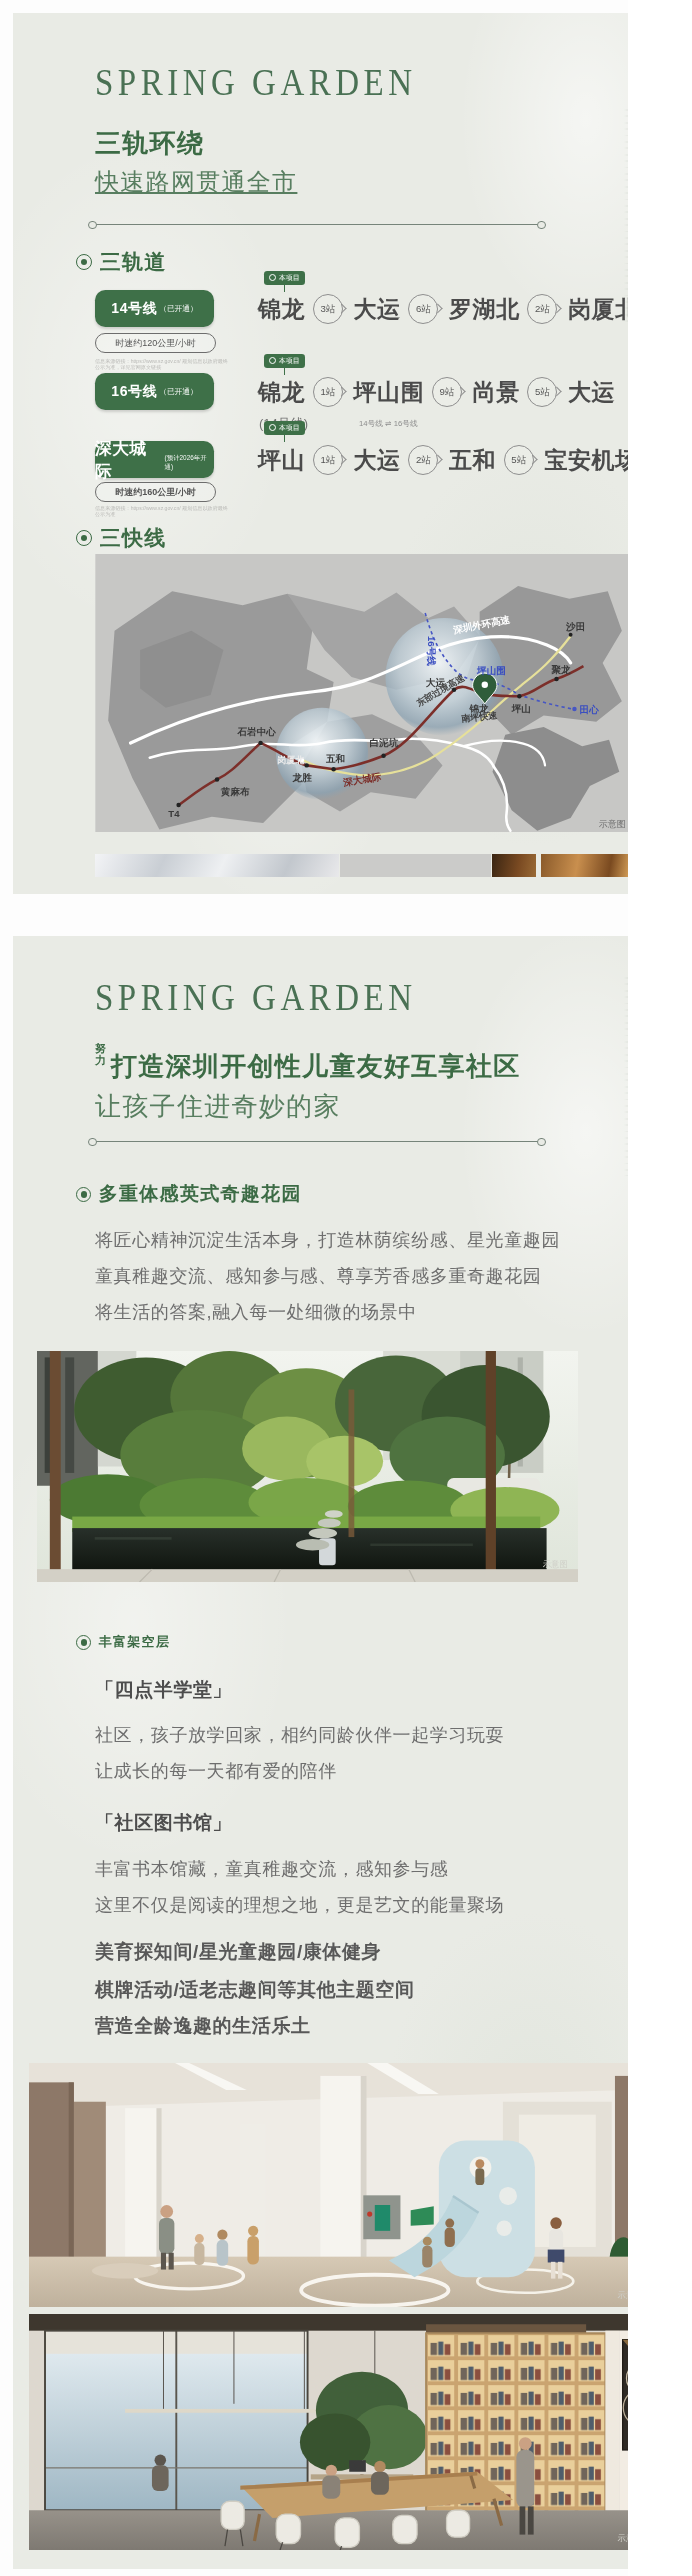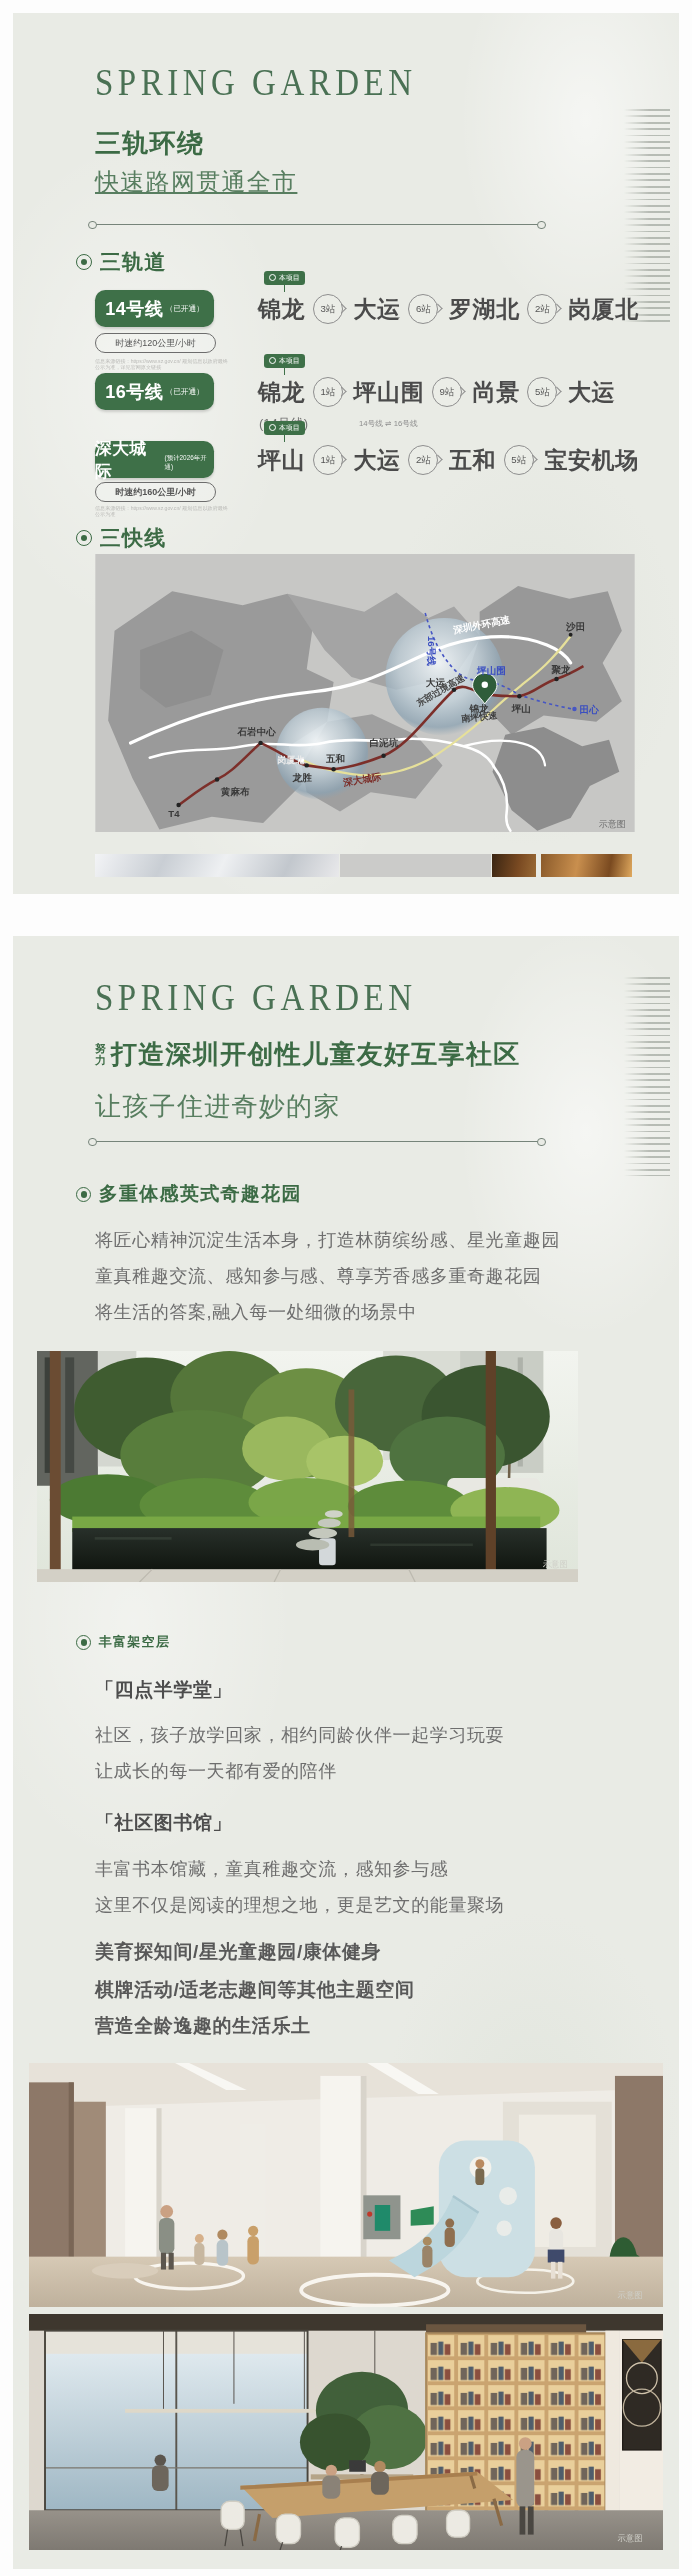--- a/index.html
+++ b/index.html
@@ -1,16 +1,16 @@
 <!DOCTYPE html>
 <html style="font-size:10.3px"><head>
 <meta charset="utf-8">
 <style>
   html,body{margin:0;padding:0;background:#ffffff;}
-  .page{position:relative;width:692px;height:2576px;background:#fdfdfd;overflow:hidden;
+  .page{position:relative;width:628px;height:2576px;background:#fdfdfd;overflow:hidden;
         font-family:"Liberation Sans",sans-serif;}
   .card{position:absolute;left:13px;width:666px;background:#e9ebe5;overflow:hidden;
         background-image:
           radial-gradient(ellipse 205px 333px at 86% 12%, rgba(255,255,255,.55), transparent 62%),
           radial-gradient(ellipse 269px 410px at 18% 42%, rgba(255,255,255,.38), transparent 60%),
           radial-gradient(ellipse 244px 333px at 78% 72%, rgba(222,227,218,.6), transparent 60%),
           radial-gradient(ellipse 192px 256px at 40% 85%, rgba(255,255,255,.3), transparent 60%);}
   .card1{top:13px;height:881px;}
   .card2{top:936px;height:1633px;}
   .stripes{position:absolute;background-image:repeating-linear-gradient(180deg, rgba(138,146,136,.55) 0 1.9px, rgba(0,0,0,0) 1.9px 6.4px);
@@ -22,21 +22,21 @@
   .divider{position:absolute;left:83px;width:442px;height:0;border-top:1.3px solid #76847a;}
   .divider::before,.divider::after{content:"";position:absolute;top:-4.5px;width:6.4px;height:6.4px;
         border:1.3px solid #76847a;border-radius:50%;background:#e9ebe5;}
   .divider::before{left:-7.7px;}  .divider::after{right:-7.7px;}
   .sec-head{position:absolute;left:63px;display:flex;align-items:center;gap:7.7px;}
   .sec-ico{width:14px;height:14px;border:1.3px solid #3c6b45;border-radius:50%;position:relative;flex:0 0 auto;}
   .sec-ico::after{content:"";position:absolute;left:3.8px;top:3.8px;width:6.4px;height:6.4px;border-radius:50%;background:#3c6b45;}
   .sec-label{font-size:21px;font-weight:bold;color:#3c6b45;letter-spacing:1.3px;}
   .line-badge{position:absolute;left:82px;width:119px;height:37px;background:#3e7048;border-radius:10.3px;
         display:flex;align-items:center;justify-content:center;gap:1.9px;color:#fff;box-shadow:0 1.3px 2.6px rgba(0,0,0,.15);}
-  .line-badge .nm{font-size:18px;font-weight:bold;letter-spacing:0.6px;}
+  .line-badge .nm{font-size:14px;font-weight:bold;letter-spacing:0.6px;}
   .line-badge .st{font-size:7.7px;opacity:.95;}
   .line-badge .st2{font-size:6.4px;opacity:.95;align-self:flex-end;margin-bottom:6.4px;}
   .speed-pill{position:absolute;left:82px;width:119px;height:18px;border:1.3px solid #6d6d6d;border-radius:10.3px;
         display:flex;align-items:center;justify-content:center;font-size:9px;color:#555;background:rgba(255,255,255,.15);}
   .src-note{position:absolute;left:82px;width:138px;font-size:5.1px;line-height:6.4px;color:#b9b9b6;}
   .marker{position:absolute;display:flex;flex-direction:column;align-items:center;}
   .marker .tag{display:flex;align-items:center;gap:2.6px;background:#3e7048;color:#fff;font-size:7px;
         padding:1.9px 5.1px;border-radius:3.2px;white-space:nowrap;}
   .marker .tag .dot{width:5.1px;height:5.1px;border:1px solid #fff;border-radius:50%;flex:0 0 auto;}
   .marker .stem{width:1.3px;height:7.7px;background:#3e7048;}
@@ -50,21 +50,21 @@
   .route-sub{position:absolute;font-size:13px;color:#707070;}
   .route-sub2{position:absolute;font-size:7.7px;color:#8d8d8d;}
   .mapbox{position:absolute;left:82px;top:541px;width:540px;height:278px;}
   .strip{position:absolute;height:23px;top:841px;}
   .strip.s1{left:82px;width:244px;background:linear-gradient(115deg,#f3f4f6,#c9ced4 28%,#eef0f2 52%,#c2c7cd 78%,#e9e9eb);}
   .strip.s2{left:327px;width:151px;background:#cbcbc9;}
   .strip.s3{left:479px;width:44px;background:linear-gradient(100deg,#3a2512,#7a4a22 60%,#9a6a35);}
   .strip.s4{left:528px;width:91px;background:linear-gradient(100deg,#8a5a2a,#c98f4e 40%,#7a4a20 75%,#e0a95e);}
   .title-row{position:absolute;left:82px;display:flex;align-items:flex-start;gap:3px;}
   .title-prefix{width:13px;font-size:11px;line-height:12px;font-weight:bold;color:#3c6b45;word-break:break-all;margin-top:1.9px;}
-  .title-main{font-size:26px;font-weight:bold;color:#3c6b45;letter-spacing:1.3px;line-height:1.1;}
+  .title-main{font-size:26px;font-weight:bold;color:#3c6b45;letter-spacing:1.3px;line-height:1.1;margin-top:12px;}
   .para{position:absolute;left:82px;font-size:18px;color:#6e6e6e;letter-spacing:0.6px;white-space:nowrap;}
   .subt{position:absolute;left:82px;font-size:19px;font-weight:bold;color:#4d4d4d;letter-spacing:0.6px;}
   .boldline{position:absolute;left:82px;font-size:19px;font-weight:bold;color:#585858;letter-spacing:0.6px;}
   .photo{position:absolute;overflow:hidden;}
   svg{display:block;}
   .svg-caption{font-size:13px;fill:#cfcfc8;}
 </style>
 </head>
 <body>
 

